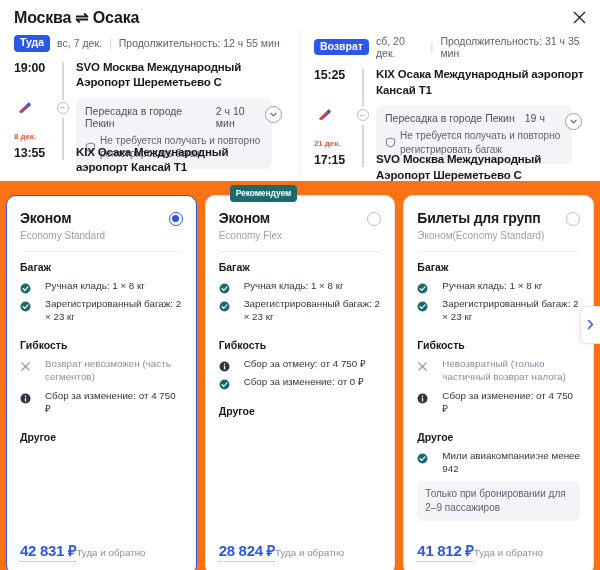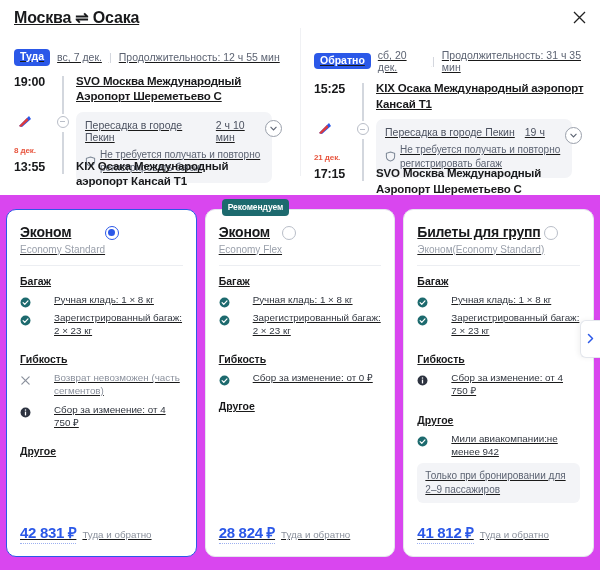--- a/index.html
+++ b/index.html
@@ -3,21 +3,21 @@
 <meta charset="utf-8">
 <style>
   * { box-sizing: border-box; margin: 0; padding: 0; }
   html, body {
     width: 600px; height: 570px;
     font-family: "Liberation Sans", sans-serif;
     background: #ffffff;
     color: #1a1a1a;
     overflow: hidden;
   }
-  .page { position: relative; width: 600px; height: 570px; background: #d946ef; text-decoration: underline; }
+  .page { position: relative; width: 600px; height: 570px; background: #f97316; }
 
   
   .header {
     background: #fff;
     padding: 8px 14px 0 14px;
     position: relative;
   }
   .title-row { display: flex; align-items: center; }
   .title {
     font-size: 16px; font-weight: bold; letter-spacing: -0.2px; color: #18191b;
@@ -26,21 +26,21 @@
     position: absolute; top: 6px; right: 10px;
     width: 22px; height: 22px; display: flex; align-items: center; justify-content: center;
     cursor: pointer; color: #222; font-size: 15px; line-height: 1;
   }
   .close-btn svg { display: block; }
 
   
   .legs { display: flex; background: #fff; padding: 0 0 12px 0; }
   .leg { width: 300px; padding: 4px 10px 0 14px; position: relative; }
   .leg + .leg { }
-  .leg-meta { display: flex; align-items: center; gap: 7px; margin: 18px 0 8px 0; }
+  .leg-meta { display: flex; align-items: center; gap: 7px; margin: 4px 0 8px 0; }
   .tag {
     background: #2b58e8; color: #fff; font-size: 10.5px; font-weight: bold;
     border-radius: 4px; padding: 2px 6px 3px 6px; line-height: 1.1;
   }
   .meta-date { font-size: 10.5px; color: #5c6372; }
   .meta-sep { color: #cfd3da; font-size: 11px; }
   .meta-dur { font-size: 10.5px; color: #5c6372; }
 
   .seg { position: relative; padding-left: 62px; }
   .seg-times { position: absolute; left: 0; top: 0; width: 58px; }
@@ -88,48 +88,48 @@
   
   .fares-wrap { position: relative; padding: 14px 0 10px 0; }
   .fares { display: flex; gap: 8px; padding: 0 6px; }
   .fare-card {
     width: 191px; background: #fff; border: 1px solid #e3e6ec; border-radius: 10px;
     padding: 14px 13px 12px 13px; position: relative; min-height: 268px;
     display: flex; flex-direction: column;
   }
   .fare-card.selected { border: 1.6px solid #2b58e8; }
   .rec-badge {
-    position: absolute; top: -11px; left: 16px;
+    position: absolute; top: -11px; left: 24px;
     background: #1d6a6e; color: #fff; font-size: 8.5px; font-weight: bold;
     padding: 3px 6px 4px 6px; border-radius: 4px; letter-spacing: -0.1px;
   }
-  .fare-head { display: flex; align-items: flex-start; }
+  .fare-head { display: flex; align-items: flex-start; justify-content: space-between; }
   .fare-name { font-size: 14px; font-weight: bold; color: #18191b; letter-spacing: -0.2px; }
   .fare-sub { font-size: 10px; color: #9aa0ab; margin-top: 4px; }
   .radio {
     width: 14px; height: 14px; border: 1.4px solid #b9bec8; border-radius: 50%;
     flex: 0 0 auto; margin-top: 2px; background: #fff; cursor: pointer;
   }
   .radio.on { border-color: #2b58e8; border-width: 1.4px; position: relative; }
   .radio.on::after {
     content: ""; position: absolute; left: 2.4px; top: 2.4px; width: 7px; height: 7px;
     background: #2b58e8; border-radius: 50%;
   }
   .divider { height: 1px; background: #eceef2; margin: 10px 0 9px 0; }
   .grp-title { font-size: 10.5px; font-weight: bold; color: #18191b; margin-bottom: 6px; }
   .grp { margin-bottom: 11px; }
-  .feat { display: flex; gap: 23px; align-items: flex-start; margin-bottom: 5px; }
+  .feat { display: flex; gap: 14px; align-items: flex-start; margin-bottom: 5px; }
   .feat-txt { font-size: 9.8px; color: #31363f; line-height: 1.35; }
   .feat-txt.muted { color: #8a909c; }
   .ico { flex: 0 0 auto; margin-top: 1px; width: 11px; height: 11px; }
   .notebox {
     background: #f3f4f7; border-radius: 6px; padding: 6px 8px; 
     font-size: 10px; color: #5c6372; line-height: 1.4;
   }
-  .fare-price-row { margin-top: auto; display: flex; align-items: baseline; gap: 6px; padding-top: 8px; }
+  .fare-price-row { margin-top: auto; display: flex; align-items: baseline; padding-top: 8px; }
   .price {
     font-size: 15px; font-weight: bold; color: #2b58e8; letter-spacing: -0.3px;
     border-bottom: 1.3px dotted #9db0f0; padding-bottom: 1px;
   }
   .price-label { font-size: 9.8px; color: #8a909c; }
 
   .scroll-next {
     position: absolute; right: 0px; top: 125px; width: 20px; height: 38px;
     background: #fff; border: 1px solid #e3e6ec; border-right: none;
     border-radius: 6px 0 0 6px; display: flex; align-items: center; justify-content: center;
@@ -199,21 +199,21 @@
         <div class="expand-btn">
           <svg width="9" height="9" viewBox="0 0 10 10">
               <path d="M2 3.6 L5 6.6 L8 3.6" stroke="#5c6372" stroke-width="1.2" fill="none" stroke-linecap="round"></path>
             </svg>
         </div>
       </div>
     </div>
 
     <div class="leg">
       <div class="leg-meta">
-        <span class="tag">Обратно</span>
+        <span class="tag">Возврат</span>
         <span class="meta-date">сб, 20 дек.</span>
         <span class="meta-sep">|</span>
         <span class="meta-dur">Продолжительность: 31 ч 35 мин</span>
       </div>
       <div class="seg">
         <div class="rail">
           <div class="rail-line top"></div>
           <div class="rail-dot"></div>
           <div class="rail-line bot"></div>
         </div>
@@ -330,20 +330,28 @@
                   <circle cx="6" cy="6" r="5.4" fill="#1d6a6e"></circle>
                   <path d="M3.4 6.2 L5.2 8 L8.7 4.2" stroke="#fff" stroke-width="1.3" fill="none" stroke-linecap="round" stroke-linejoin="round"></path>
                 </svg></span>
               <span class="feat-txt">Зарегистрированный багаж: 2 × 23 кг</span>
             </div>
           </div>
           <div class="grp">
             <div class="grp-title">Гибкость</div>
             <div class="feat">
               <span class="ico"><svg width="11" height="11" viewBox="0 0 12 12">
+                  <circle cx="6" cy="6" r="5.4" fill="#2d3340"></circle>
+                  <rect x="5.3" y="2.6" width="1.4" height="1.4" fill="#fff"></rect>
+                  <rect x="5.3" y="5" width="1.4" height="4.2" fill="#fff"></rect>
+                </svg></span>
+              <span class="feat-txt">Сбор за отмену: от 4 750 ₽</span>
+            </div>
+            <div class="feat">
+              <span class="ico"><svg width="11" height="11" viewBox="0 0 12 12">
                   <circle cx="6" cy="6" r="5.4" fill="#1d6a6e"></circle>
                   <path d="M3.4 6.2 L5.2 8 L8.7 4.2" stroke="#fff" stroke-width="1.3" fill="none" stroke-linecap="round" stroke-linejoin="round"></path>
                 </svg></span>
               <span class="feat-txt">Сбор за изменение: от 0 ₽</span>
             </div>
           </div>
           <div class="grp">
             <div class="grp-title">Другое</div>
           </div>
           <div class="fare-price-row">
@@ -372,20 +380,26 @@
             <div class="feat">
               <span class="ico"><svg width="11" height="11" viewBox="0 0 12 12">
                   <circle cx="6" cy="6" r="5.4" fill="#1d6a6e"></circle>
                   <path d="M3.4 6.2 L5.2 8 L8.7 4.2" stroke="#fff" stroke-width="1.3" fill="none" stroke-linecap="round" stroke-linejoin="round"></path>
                 </svg></span>
               <span class="feat-txt">Зарегистрированный багаж: 2 × 23 кг</span>
             </div>
           </div>
           <div class="grp">
             <div class="grp-title">Гибкость</div>
+            <div class="feat">
+              <span class="ico"><svg width="11" height="11" viewBox="0 0 12 12">
+                  <path d="M2 2 L10 10 M10 2 L2 10" stroke="#8a909c" stroke-width="1.3" fill="none" stroke-linecap="round"></path>
+                </svg></span>
+              <span class="feat-txt muted">Невозвратный (только частичный возврат налога)</span>
+            </div>
             <div class="feat">
               <span class="ico"><svg width="11" height="11" viewBox="0 0 12 12">
                   <circle cx="6" cy="6" r="5.4" fill="#2d3340"></circle>
                   <rect x="5.3" y="2.6" width="1.4" height="1.4" fill="#fff"></rect>
                   <rect x="5.3" y="5" width="1.4" height="4.2" fill="#fff"></rect>
                 </svg></span>
               <span class="feat-txt">Сбор за изменение: от 4 750 ₽</span>
             </div>
           </div>
           <div class="grp">

